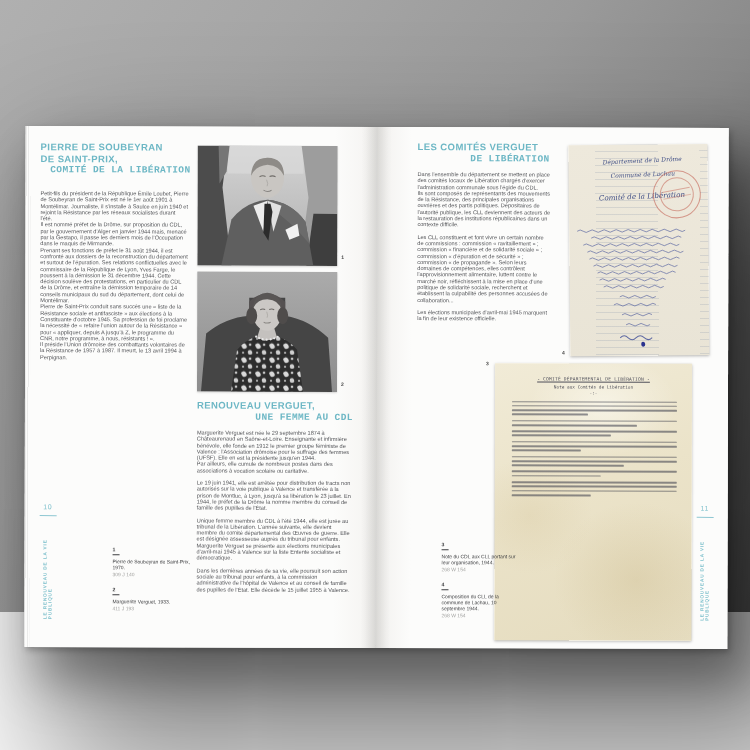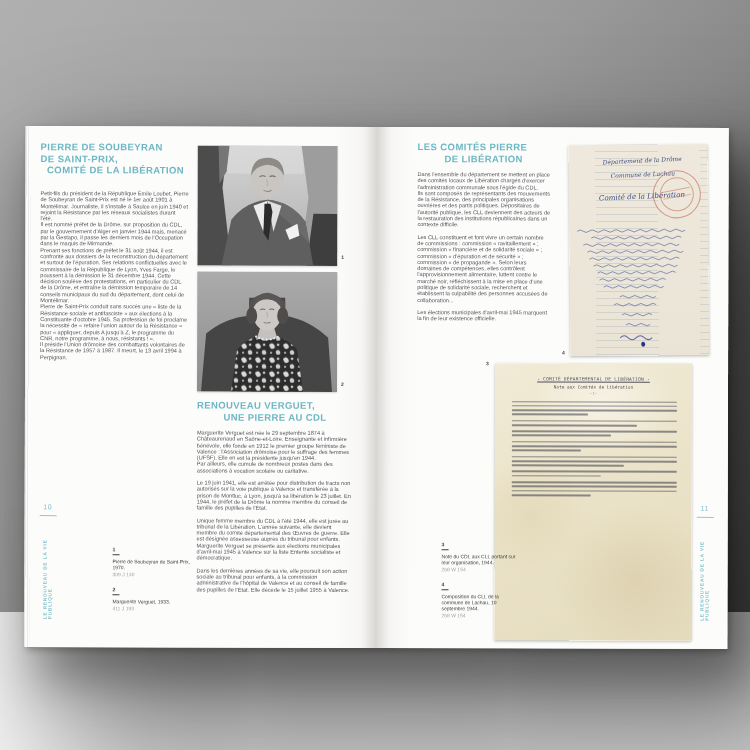--- a/index.html
+++ b/index.html
@@ -15,21 +15,21 @@
     background:repeating-linear-gradient(to right,rgba(0,0,0,.07) 0 1px,rgba(0,0,0,0) 1px 2.5px);}
   .book::before{content:'';position:absolute;left:0;right:0;bottom:0;height:4px;
     background:repeating-linear-gradient(to top,rgba(0,0,0,.08) 0 1px,rgba(0,0,0,0) 1px 2.2px);}
   .page{position:absolute;top:0;height:521px;}
   .page.pl{left:0;width:351px;background:linear-gradient(to right,#fcfcfb 0 88%,#f6f5f3 97%,#ebeae7 100%);}
   .page.pr{left:351px;width:352px;background:linear-gradient(to left,#fcfcfb 0 90%,#f5f4f2 97%,#ecebe8 100%);}
   .gutter{position:absolute;left:336px;top:0;width:30px;height:521px;
     background:linear-gradient(to right,rgba(0,0,0,0),rgba(90,90,90,.12) 48%,rgba(120,120,120,.2) 50%,rgba(0,0,0,.08) 55%,rgba(0,0,0,0));}
 
   .htitle{position:absolute;color:#6db7c5;font-weight:bold;font-size:9.5px;line-height:11.5px;letter-spacing:.4px;}
-  .htitle .hr{text-align:center;}
+  .htitle .hr{text-align:right;font-family:Liberation Mono, monospace;}
   .bodycol{position:absolute;color:#55565a;font-size:5.6px;line-height:6.3px;text-align:left;}
   .bodycol p{margin:0;}
   .bodycol p.gap{margin-top:6px;}
 
   .photo{position:absolute;width:140px;height:120px;overflow:hidden;background:#bbb;box-shadow:0 1px 2px rgba(0,0,0,.15);}
   .photo svg{display:block;width:100%;height:100%;}
   .figmark{position:absolute;font-size:5px;font-weight:bold;color:#4a4a4a;}
 
   .caps{position:absolute;width:78px;}
   .cap{margin-bottom:9px;}
@@ -167,21 +167,21 @@
               <circle cx="73.5" cy="67.6" r="1.1"></circle>
               <circle cx="77" cy="66.6" r="1.1"></circle>
             <circle cx="80.5" cy="65" r="1.1"></circle>
           </g>
         </svg>
       </div>
       <div class="figmark" style="left:316px;top:254px;" data-interactable="false">2</div>
 
       <div class="htitle" style="left:172px;top:273px;width:156px;" data-interactable="false">
         <div data-interactable="false">RENOUVEAU VERGUET,</div>
-        <div class="hr" data-interactable="false">UNE PIERRE AU CDL</div>
+        <div class="hr" data-interactable="false">UNE FEMME AU CDL</div>
       </div>
 
       <div class="bodycol" style="left:172px;top:303px;width:156px;" data-interactable="false">
         <p data-interactable="false">Marguerite Verguet est née le 29 septembre 1874 à Châteaurenaud en Saône-et-Loire. Enseignante et infirmière bénévole, elle fonde en 1912 le premier groupe féministe de Valence : l'Association drômoise pour le suffrage des femmes (UFSF). Elle en est la présidente jusqu'en 1944.</p>
         <p data-interactable="false">Par ailleurs, elle cumule de nombreux postes dans des associations à vocation scolaire ou caritative.</p>
         <p class="gap" data-interactable="false">Le 19 juin 1941, elle est arrêtée pour distribution de tracts non autorisés sur la voie publique à Valence et transférée à la prison de Montluc, à Lyon, jusqu'à sa libération le 23 juillet. En 1944, le préfet de la Drôme la nomme membre du conseil de famille des pupilles de l'État.</p>
         <p class="gap" data-interactable="false">Unique femme membre du CDL à l'été 1944, elle est jurée au tribunal de la Libération. L'année suivante, elle devient membre du comité départemental des Œuvres de guerre. Elle est désignée assesseuse auprès du tribunal pour enfants. Marguerite Verguet se présente aux élections municipales d'avril-mai 1945 à Valence sur la liste Entente socialiste et démocratique.</p>
         <p class="gap" data-interactable="false">Dans les dernières années de sa vie, elle poursuit son action sociale au tribunal pour enfants, à la commission administrative de l'hôpital de Valence et au conseil de famille des pupilles de l'État. Elle décède le 15 juillet 1955 à Valence.</p>
       </div>
 
@@ -203,21 +203,21 @@
       <div class="folio fl" data-interactable="false">
         <div class="pnum" data-interactable="false">10</div>
         <div class="prule" data-interactable="false"></div>
         <div class="vtext" data-interactable="false">LE RENOUVEAU DE LA VIE PUBLIQUE</div>
       </div>
     </div>
 
     <div class="page pr" data-interactable="false">
 
       <div class="htitle" style="left:41px;top:14px;width:132px;" data-interactable="false">
-        <div data-interactable="false">LES COMITÉS PIERRE</div>
+        <div data-interactable="false">LES COMITÉS VERGUET</div>
         <div class="hr" data-interactable="false">DE LIBÉRATION</div>
       </div>
 
       <div class="bodycol" style="left:41px;top:44px;width:133px;" data-interactable="false">
         <p data-interactable="false">Dans l'ensemble du département se mettent en place des comités locaux de Libération chargés d'exercer l'administration communale sous l'égide du CDL.</p>
         <p data-interactable="false">Ils sont composés de représentants des mouvements de la Résistance, des principales organisations ouvrières et des partis politiques. Dépositaires de l'autorité publique, les CLL deviennent des acteurs de la restauration des institutions républicaines dans un contexte difficile.</p>
         <p class="gap" data-interactable="false">Les CLL constituent et font vivre un certain nombre de commissions : commission « ravitaillement » ; commission « financière et de solidarité sociale » ; commission « d'épuration et de sécurité » ; commission « de propagande ». Selon leurs domaines de compétences, elles contrôlent l'approvisionnement alimentaire, luttent contre le marché noir, réfléchissent à la mise en place d'une politique de solidarité sociale, recherchent et établissent la culpabilité des personnes accusées de collaboration...</p>
         <p class="gap" data-interactable="false">Les élections municipales d'avril-mai 1945 marquent la fin de leur existence officielle.</p>
       </div>
 

